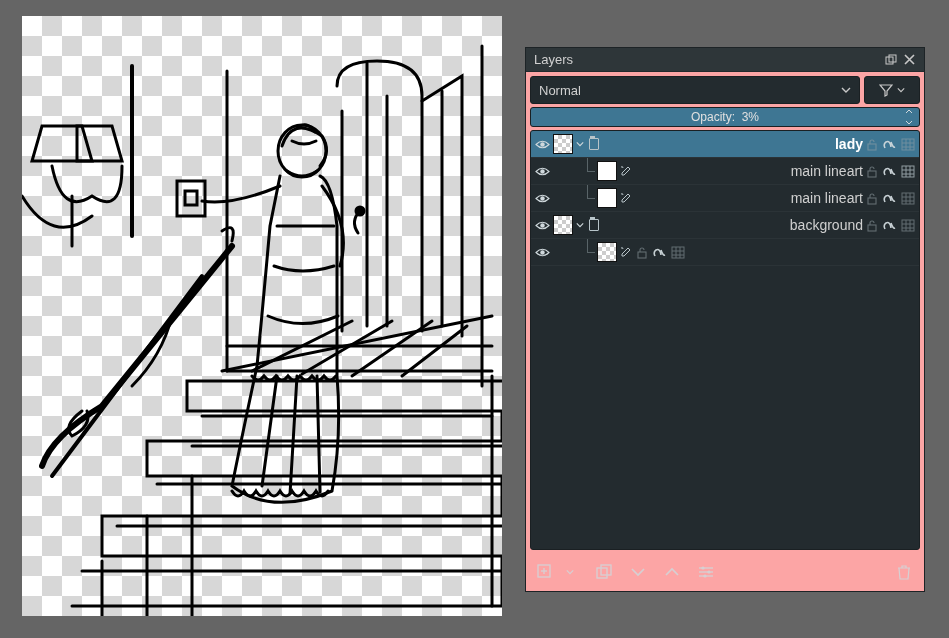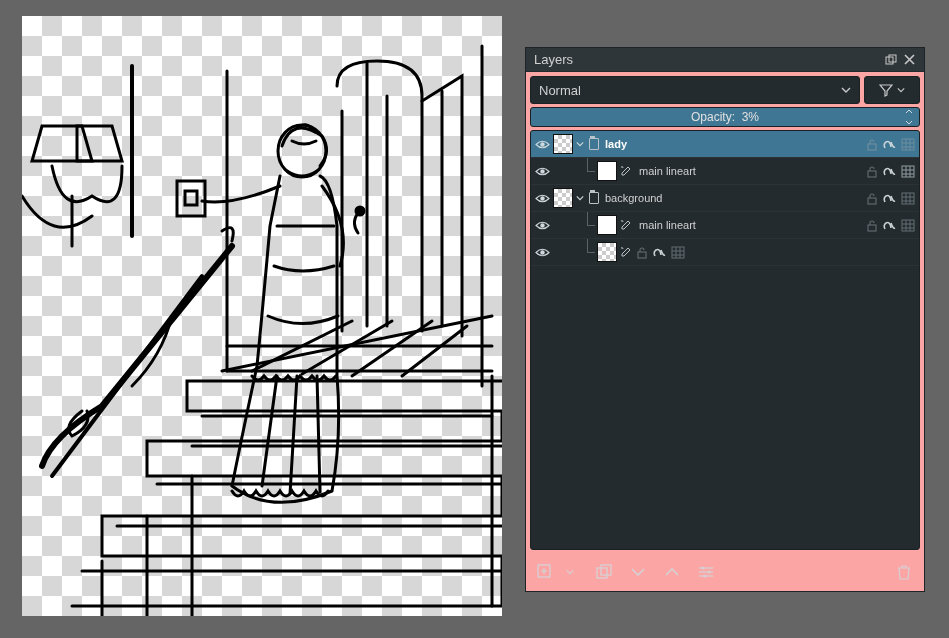--- a/index.html
+++ b/index.html
@@ -141,21 +141,21 @@
       linear-gradient(45deg, transparent 75%, #ccc 75%),
       linear-gradient(-45deg, transparent 75%, #ccc 75%);
     background-size: 8px 8px;
     background-position: 0 0, 0 4px, 4px -4px, -4px 0;
   }
   .thumb.white { background:#fff; }
   .expander { width: 10px; display:flex;align-items:center;justify-content:center;cursor:pointer; }
   .grouptag { width: 10px; height: 12px; border:1px solid #b8c4c9; border-radius:1px; position:relative; margin-left:2px; }
   .grouptag::before { content:""; position:absolute; top:-3px; left:0; width:5px; height:2px; background:#b8c4c9; }
   .pencilp { width:14px;height:14px;display:flex;align-items:center;justify-content:center; }
-  .layer .name { margin-left: 6px; flex: 1; font-size: 11px; color: #d0d0d0; }
+  .layer .name { margin-left: 6px; flex: 1; font-size: 14px; color: #d0d0d0; text-align: right; }
   .layer.selected .name { color: #fff; }
   .rico { width: 18px; height:18px;display:flex;align-items:center;justify-content:center;opacity:.55; }
   .rico.bright{opacity:.95;}
 
   .footer {
     display: flex;
     align-items: center;
     gap: 14px;
     padding: 6px 6px 2px 6px;
     height: 34px;
@@ -376,59 +376,20 @@
             </svg>
           </span>
         </div>
         <div class="layer">
           <span class="eye">
             <svg width="15" height="11" viewBox="0 0 15 11">
               <path d="M1 5.5 Q7.5 -1 14 5.5 Q7.5 12 1 5.5 Z" fill="none" stroke="#cfd8dc" stroke-width="1.1"></path>
               <circle cx="7.5" cy="5.5" r="2.2" fill="#cfd8dc"></circle>
             </svg>
           </span>
-          <span class="indent lvl0"></span>
-          <span class="thumbwrap">
-            <span class="thumb"></span>
-            <span class="expander">
-              <svg width="8" height="6" viewBox="0 0 10 6">
-                <path d="M1 1 L5 5 L9 1" fill="none" stroke="#cfd8dc" stroke-width="1.4"></path>
-              </svg>
-            </span>
-            <span class="grouptag"></span>
-          </span>
-          <span class="name">background</span>
-          <span class="rico">
-            <svg width="12" height="13" viewBox="0 0 12 13">
-              <rect x="2" y="6" width="8" height="6" fill="none" stroke="#97a3a8" stroke-width="1.1"></rect>
-              <path d="M4 6 L4 4 Q4 2 6 2 Q8 2 8 4" fill="none" stroke="#97a3a8" stroke-width="1.1"></path>
-            </svg>
-          </span>
-          <span class="rico bright">
-            <svg width="16" height="13" viewBox="0 0 16 13">
-              <path d="M3 10 Q1 6 4 4 Q8 2 9 9 M9 4 Q11 10 13 9" fill="none" stroke="#cfd8dc" stroke-width="1.6"></path>
-            </svg>
-          </span>
-          <span class="rico">
-            <svg width="14" height="13" viewBox="0 0 14 13">
-              <rect x="1" y="1" width="12" height="11" fill="none" stroke="#97a3a8"></rect>
-              <line x1="1" y1="5" x2="13" y2="5" stroke="#97a3a8"></line>
-              <line x1="1" y1="9" x2="13" y2="9" stroke="#97a3a8"></line>
-              <line x1="5" y1="1" x2="5" y2="12" stroke="#97a3a8"></line>
-              <line x1="9" y1="1" x2="9" y2="12" stroke="#97a3a8"></line>
-            </svg>
-          </span>
-        </div>
-        <div class="layer">
-          <span class="eye">
-            <svg width="15" height="11" viewBox="0 0 15 11">
-              <path d="M1 5.5 Q7.5 -1 14 5.5 Q7.5 12 1 5.5 Z" fill="none" stroke="#cfd8dc" stroke-width="1.1"></path>
-              <circle cx="7.5" cy="5.5" r="2.2" fill="#cfd8dc"></circle>
-            </svg>
-          </span>
           <span class="indent lvl1"></span>
           <span class="treebranch"></span>
           <span class="thumbwrap">
             <span class="thumb white"></span>
             <span class="pencilp">
               <svg width="12" height="12" viewBox="0 0 12 12">
                 <path d="M2 10 L2 8 L8 2 L10 4 L4 10 Z" fill="none" stroke="#b8c4c9" stroke-width="1"></path>
                 <path d="M1 2 Q3 1 3 3" fill="none" stroke="#b8c4c9" stroke-width="1"></path>
               </svg>
             </span>
@@ -455,20 +416,59 @@
             </svg>
           </span>
         </div>
         <div class="layer">
           <span class="eye">
             <svg width="15" height="11" viewBox="0 0 15 11">
               <path d="M1 5.5 Q7.5 -1 14 5.5 Q7.5 12 1 5.5 Z" fill="none" stroke="#cfd8dc" stroke-width="1.1"></path>
               <circle cx="7.5" cy="5.5" r="2.2" fill="#cfd8dc"></circle>
             </svg>
           </span>
+          <span class="indent lvl0"></span>
+          <span class="thumbwrap">
+            <span class="thumb"></span>
+            <span class="expander">
+              <svg width="8" height="6" viewBox="0 0 10 6">
+                <path d="M1 1 L5 5 L9 1" fill="none" stroke="#cfd8dc" stroke-width="1.4"></path>
+              </svg>
+            </span>
+            <span class="grouptag"></span>
+          </span>
+          <span class="name">background</span>
+          <span class="rico">
+            <svg width="12" height="13" viewBox="0 0 12 13">
+              <rect x="2" y="6" width="8" height="6" fill="none" stroke="#97a3a8" stroke-width="1.1"></rect>
+              <path d="M4 6 L4 4 Q4 2 6 2 Q8 2 8 4" fill="none" stroke="#97a3a8" stroke-width="1.1"></path>
+            </svg>
+          </span>
+          <span class="rico bright">
+            <svg width="16" height="13" viewBox="0 0 16 13">
+              <path d="M3 10 Q1 6 4 4 Q8 2 9 9 M9 4 Q11 10 13 9" fill="none" stroke="#cfd8dc" stroke-width="1.6"></path>
+            </svg>
+          </span>
+          <span class="rico">
+            <svg width="14" height="13" viewBox="0 0 14 13">
+              <rect x="1" y="1" width="12" height="11" fill="none" stroke="#97a3a8"></rect>
+              <line x1="1" y1="5" x2="13" y2="5" stroke="#97a3a8"></line>
+              <line x1="1" y1="9" x2="13" y2="9" stroke="#97a3a8"></line>
+              <line x1="5" y1="1" x2="5" y2="12" stroke="#97a3a8"></line>
+              <line x1="9" y1="1" x2="9" y2="12" stroke="#97a3a8"></line>
+            </svg>
+          </span>
+        </div>
+        <div class="layer">
+          <span class="eye">
+            <svg width="15" height="11" viewBox="0 0 15 11">
+              <path d="M1 5.5 Q7.5 -1 14 5.5 Q7.5 12 1 5.5 Z" fill="none" stroke="#cfd8dc" stroke-width="1.1"></path>
+              <circle cx="7.5" cy="5.5" r="2.2" fill="#cfd8dc"></circle>
+            </svg>
+          </span>
           <span class="indent lvl1"></span>
           <span class="treebranch"></span>
           <span class="thumbwrap">
             <span class="thumb"></span>
             <span class="pencilp">
               <svg width="12" height="12" viewBox="0 0 12 12">
                 <path d="M2 10 L2 8 L8 2 L10 4 L4 10 Z" fill="none" stroke="#b8c4c9" stroke-width="1"></path>
                 <path d="M1 2 Q3 1 3 3" fill="none" stroke="#b8c4c9" stroke-width="1"></path>
               </svg>
             </span>

